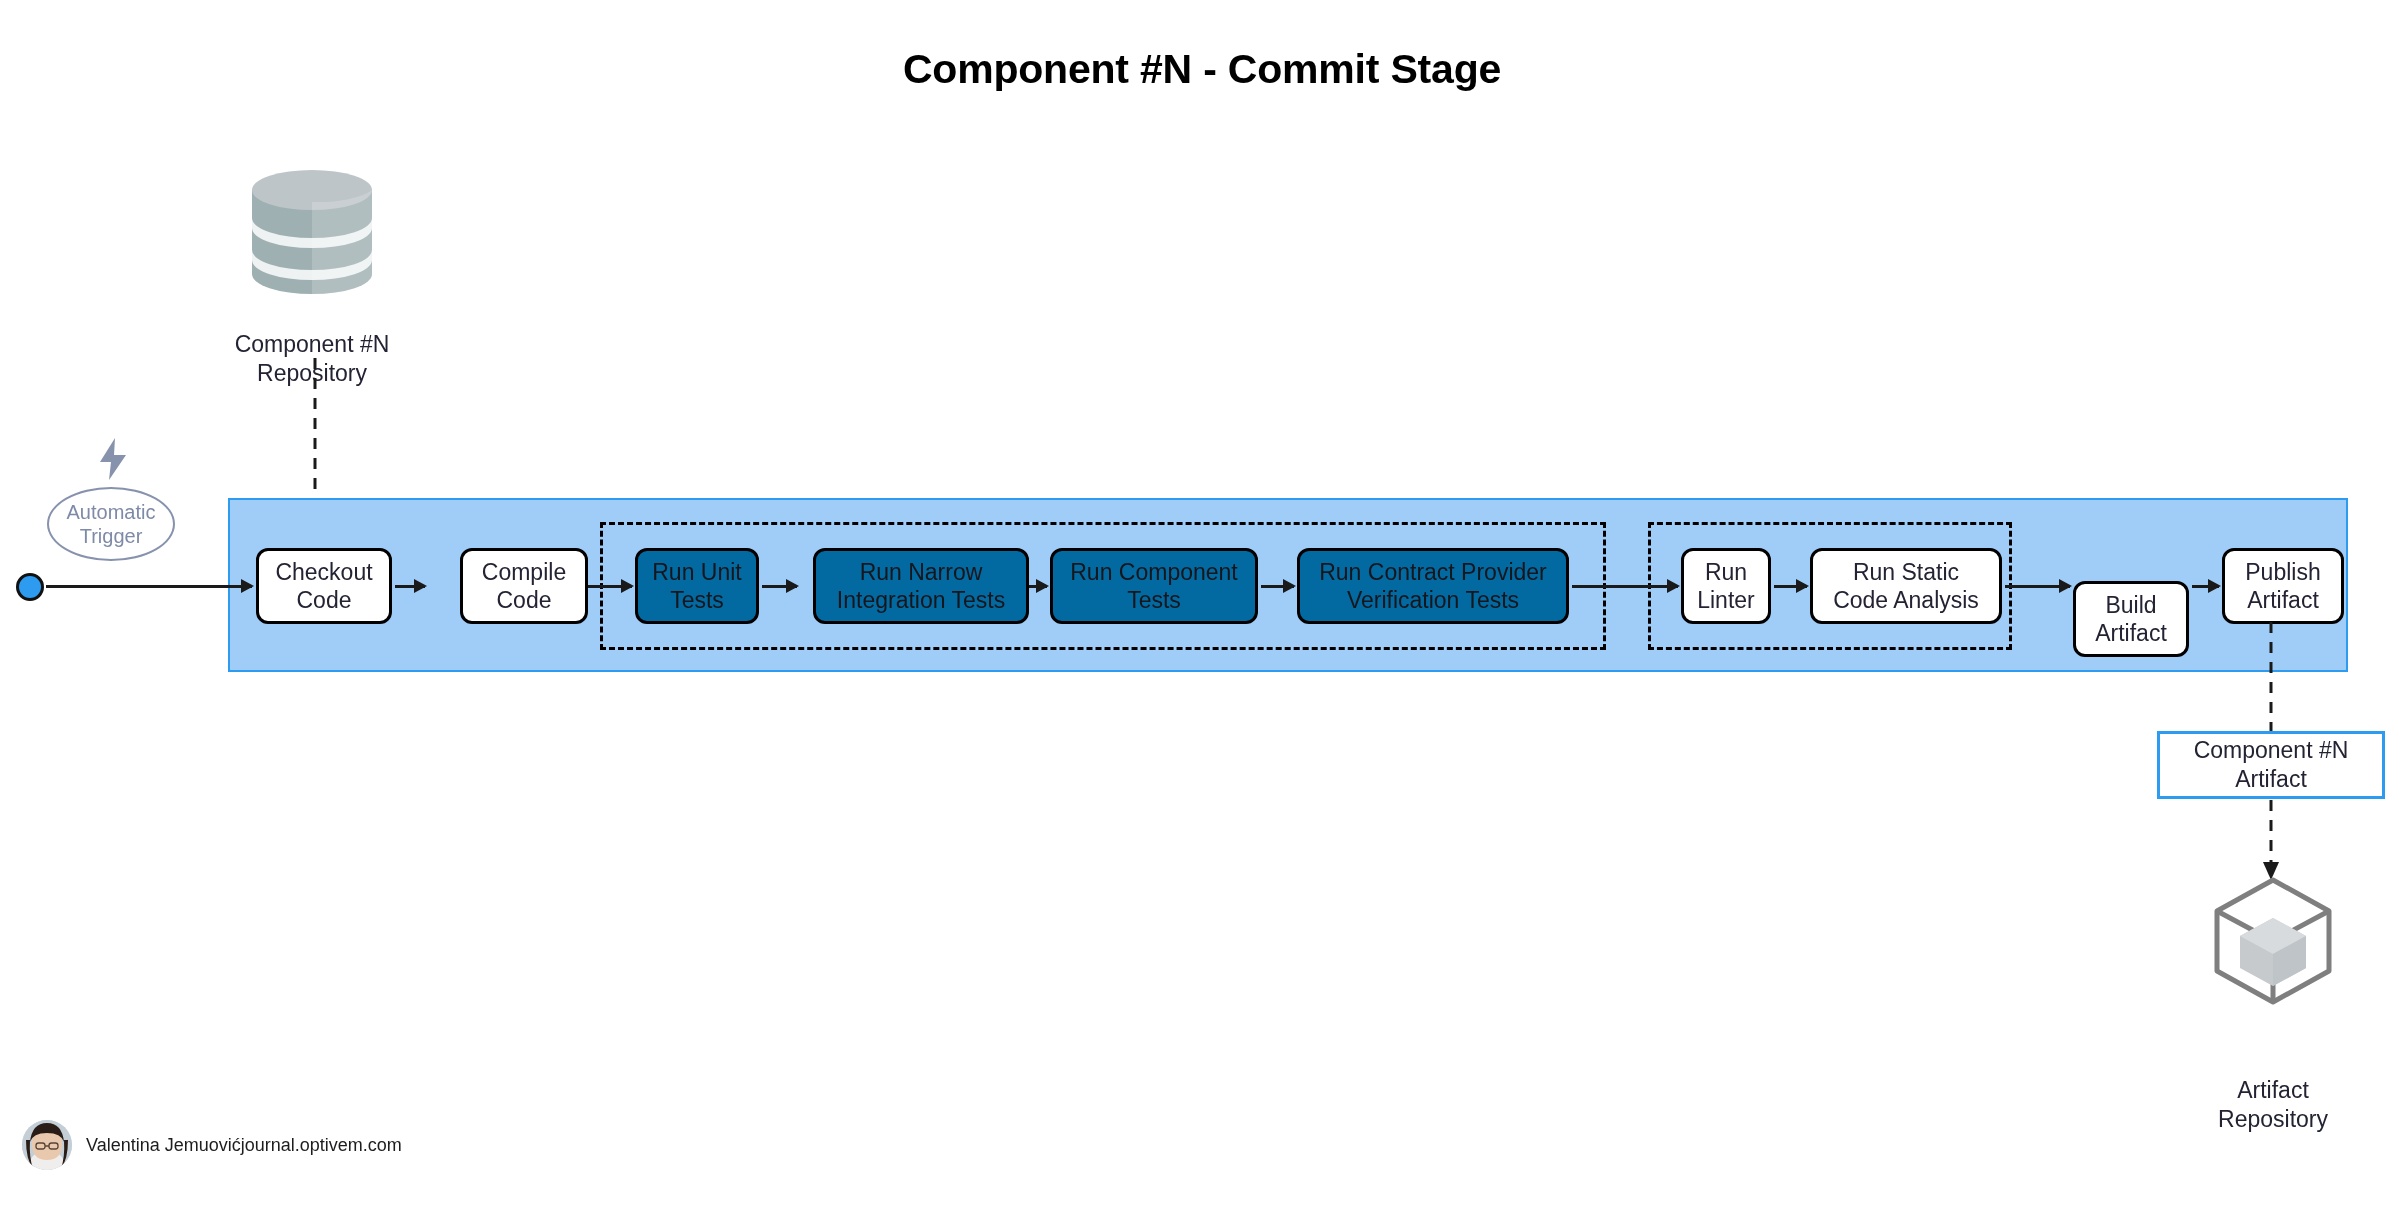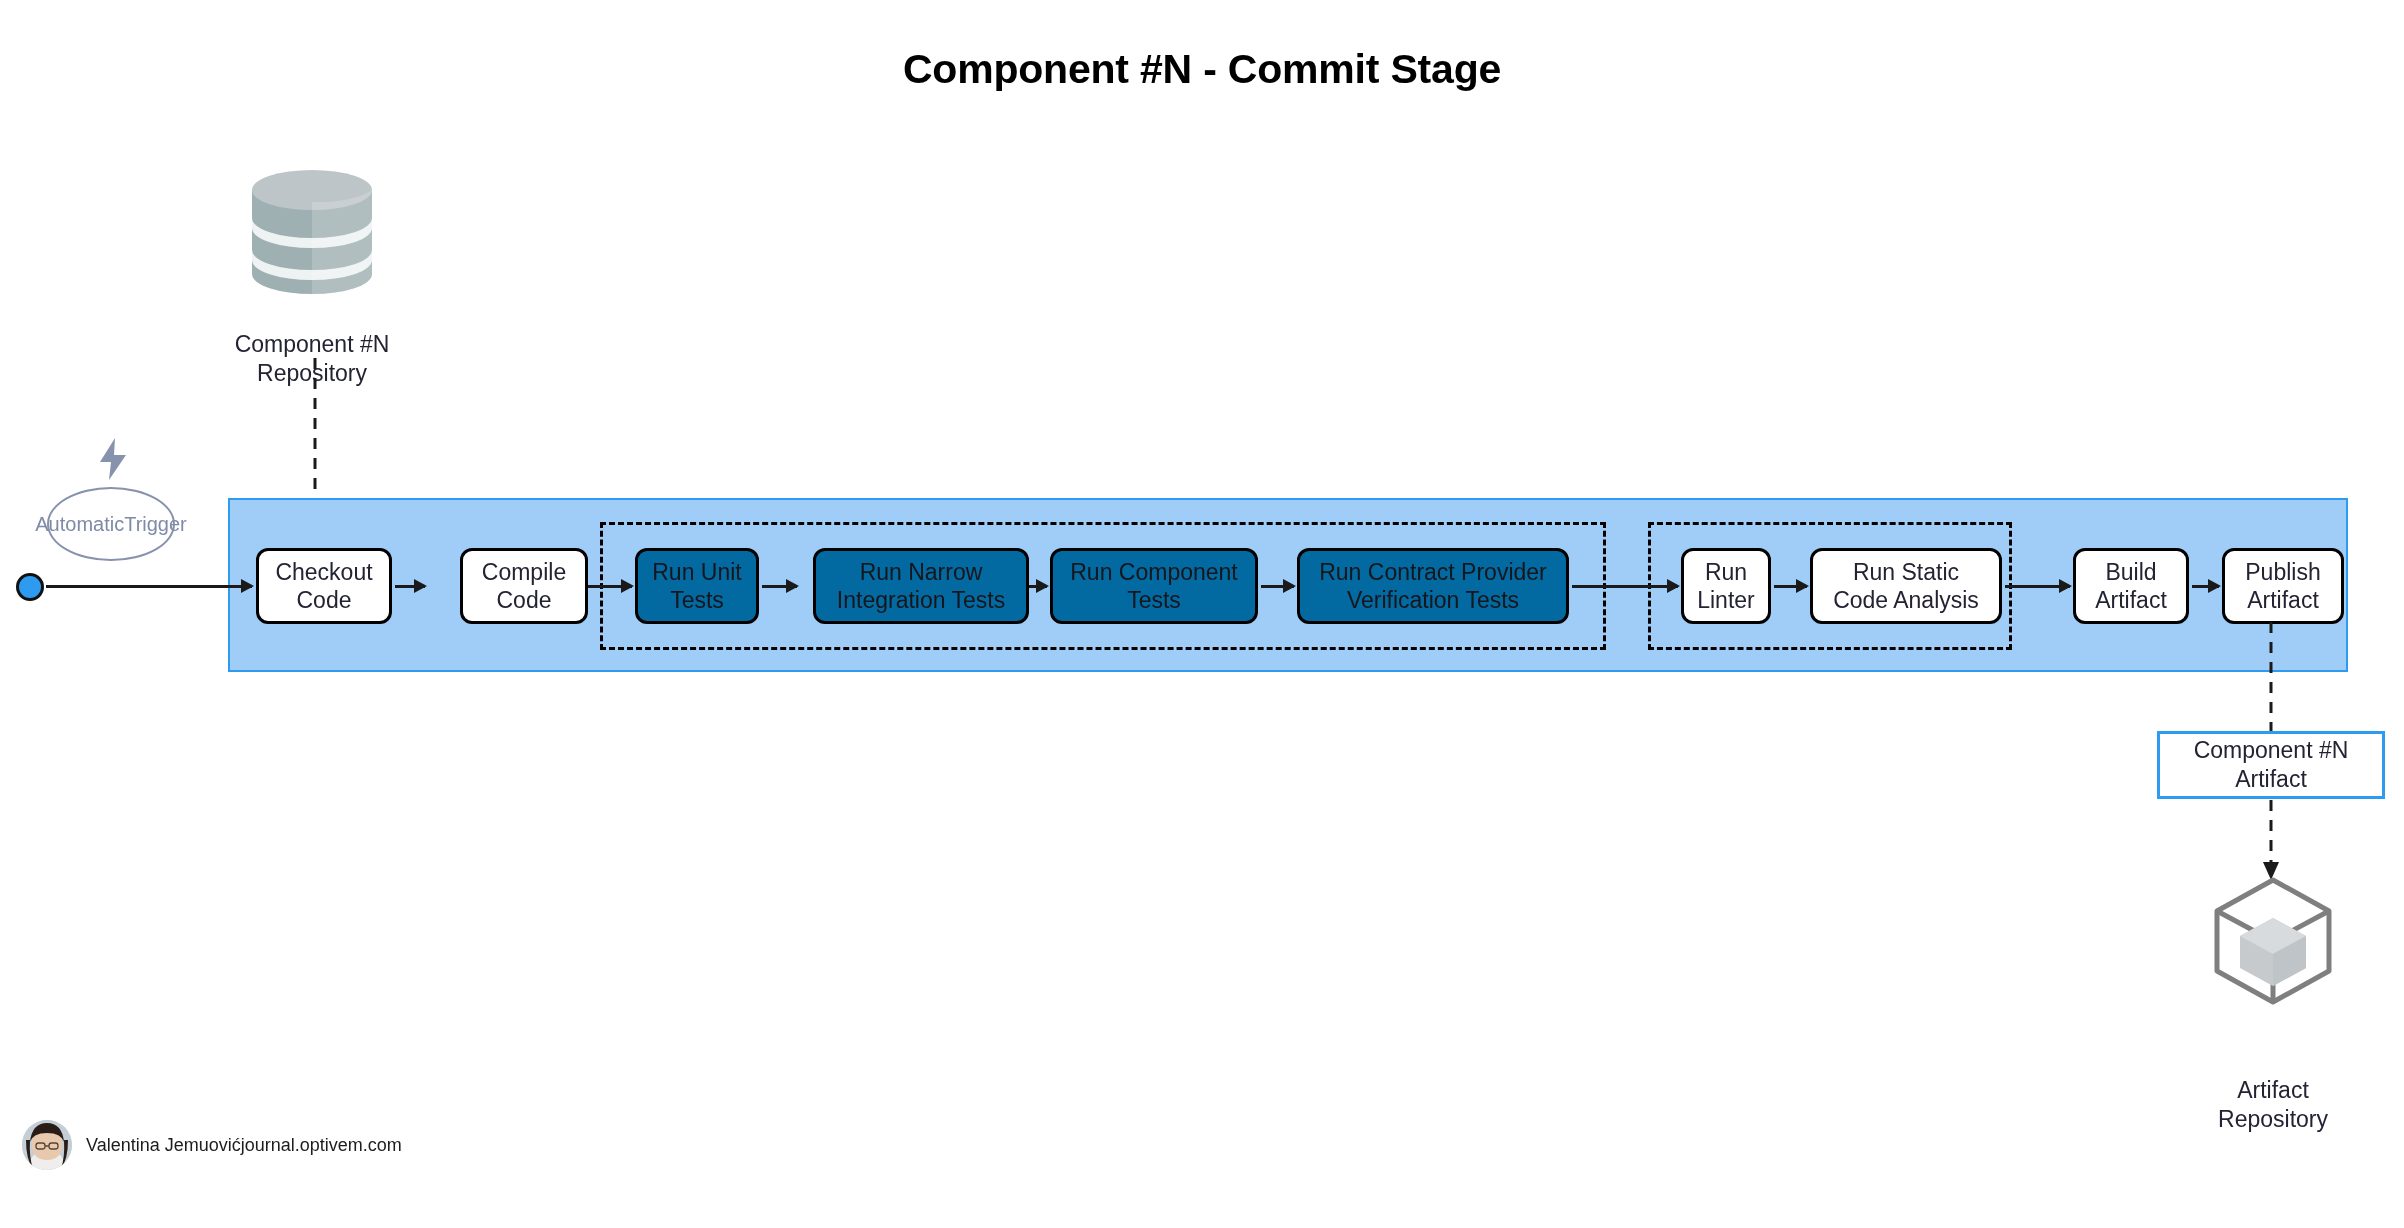--- a/index.html
+++ b/index.html
@@ -70,21 +70,21 @@
     position: absolute; left: 16px; top: 573px;
     width: 28px; height: 28px; border-radius: 50%;
     background: #2D9BF0; border: 3px solid #111111;
   }
 
   
   .trigger-ellipse {
     position: absolute; left: 47px; top: 487px;
     width: 128px; height: 74px;
     border: 2px solid #8792AD; border-radius: 50%;
-    display: flex; flex-direction: row;
+    display: flex; flex-direction: column;
     align-items: center; justify-content: center;
     font-size: 20px; line-height: 1.2; color: #7E8AA6;
     text-align: center;
   }
   .bolt-icon { position: absolute; left: 96px; top: 438px; width: 34px; height: 42px; }
 
   
   .db-icon { position: absolute; left: 248px; top: 168px; width: 128px; height: 128px; }
   .db-label {
     position: absolute; left: 170px; top: 330px; width: 284px;
@@ -211,21 +211,21 @@
           <div>Run</div>
           <div>Linter</div>
         </div>
       </div>
       <div class="step" style="left: 1810px; width: 192px;">
         <div>
           <div>Run Static</div>
           <div>Code Analysis</div>
         </div>
       </div>
-      <div class="step" style="left: 2073px; width: 116px;">
+      <div class="step" style="left: 2073px; width: 116px; margin-top: 33px;">
         <div>
           <div>Build</div>
           <div>Artifact</div>
         </div>
       </div>
       <div class="step" style="left: 2222px; width: 122px;">
         <div>
           <div>Publish</div>
           <div>Artifact</div>
         </div>

